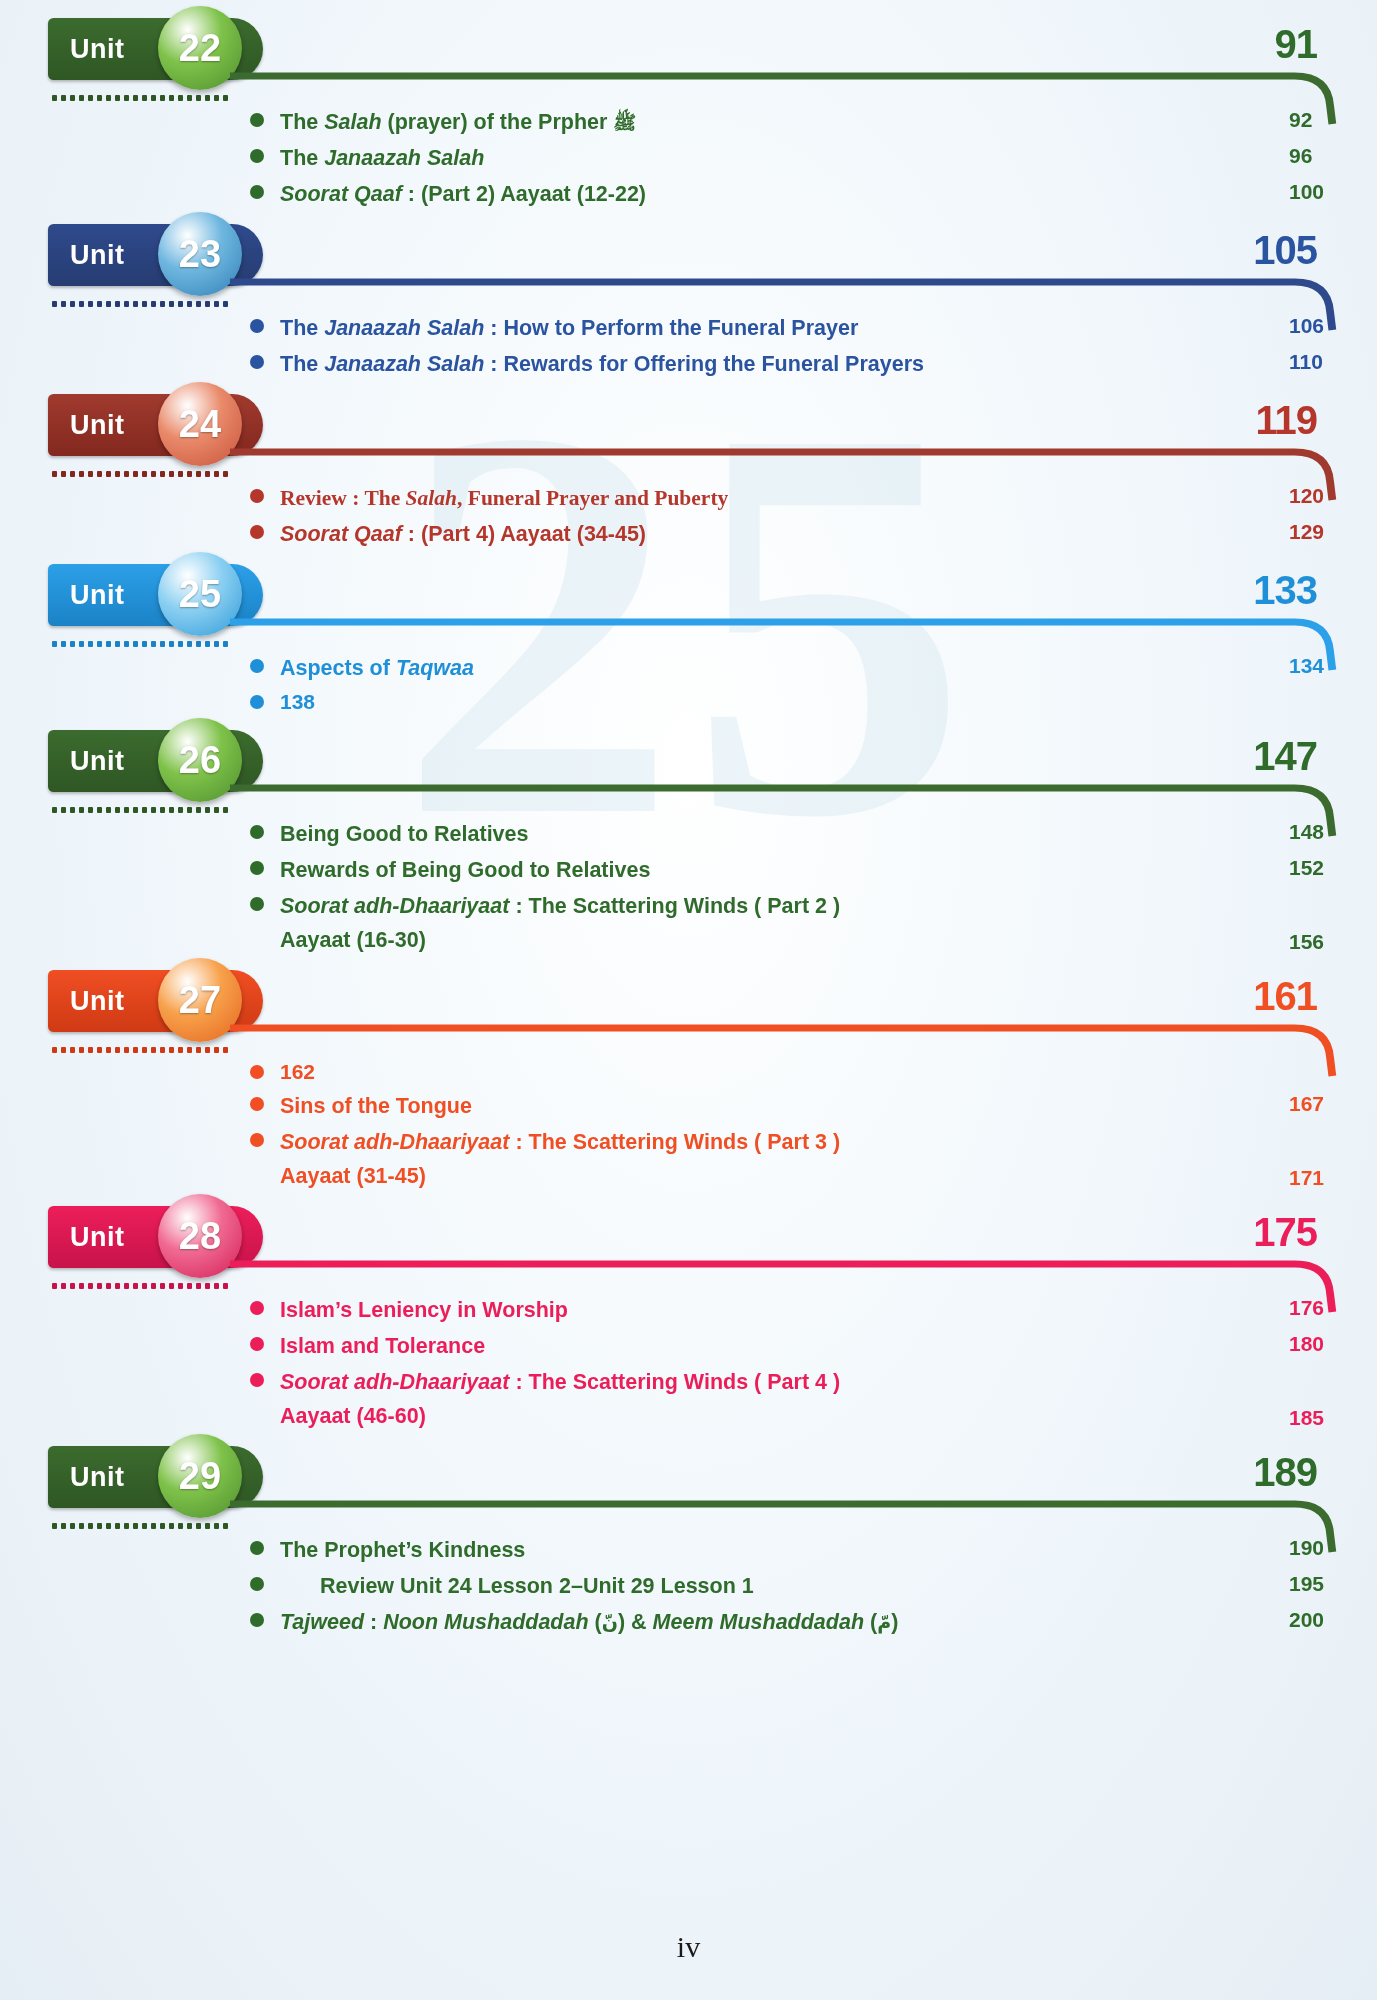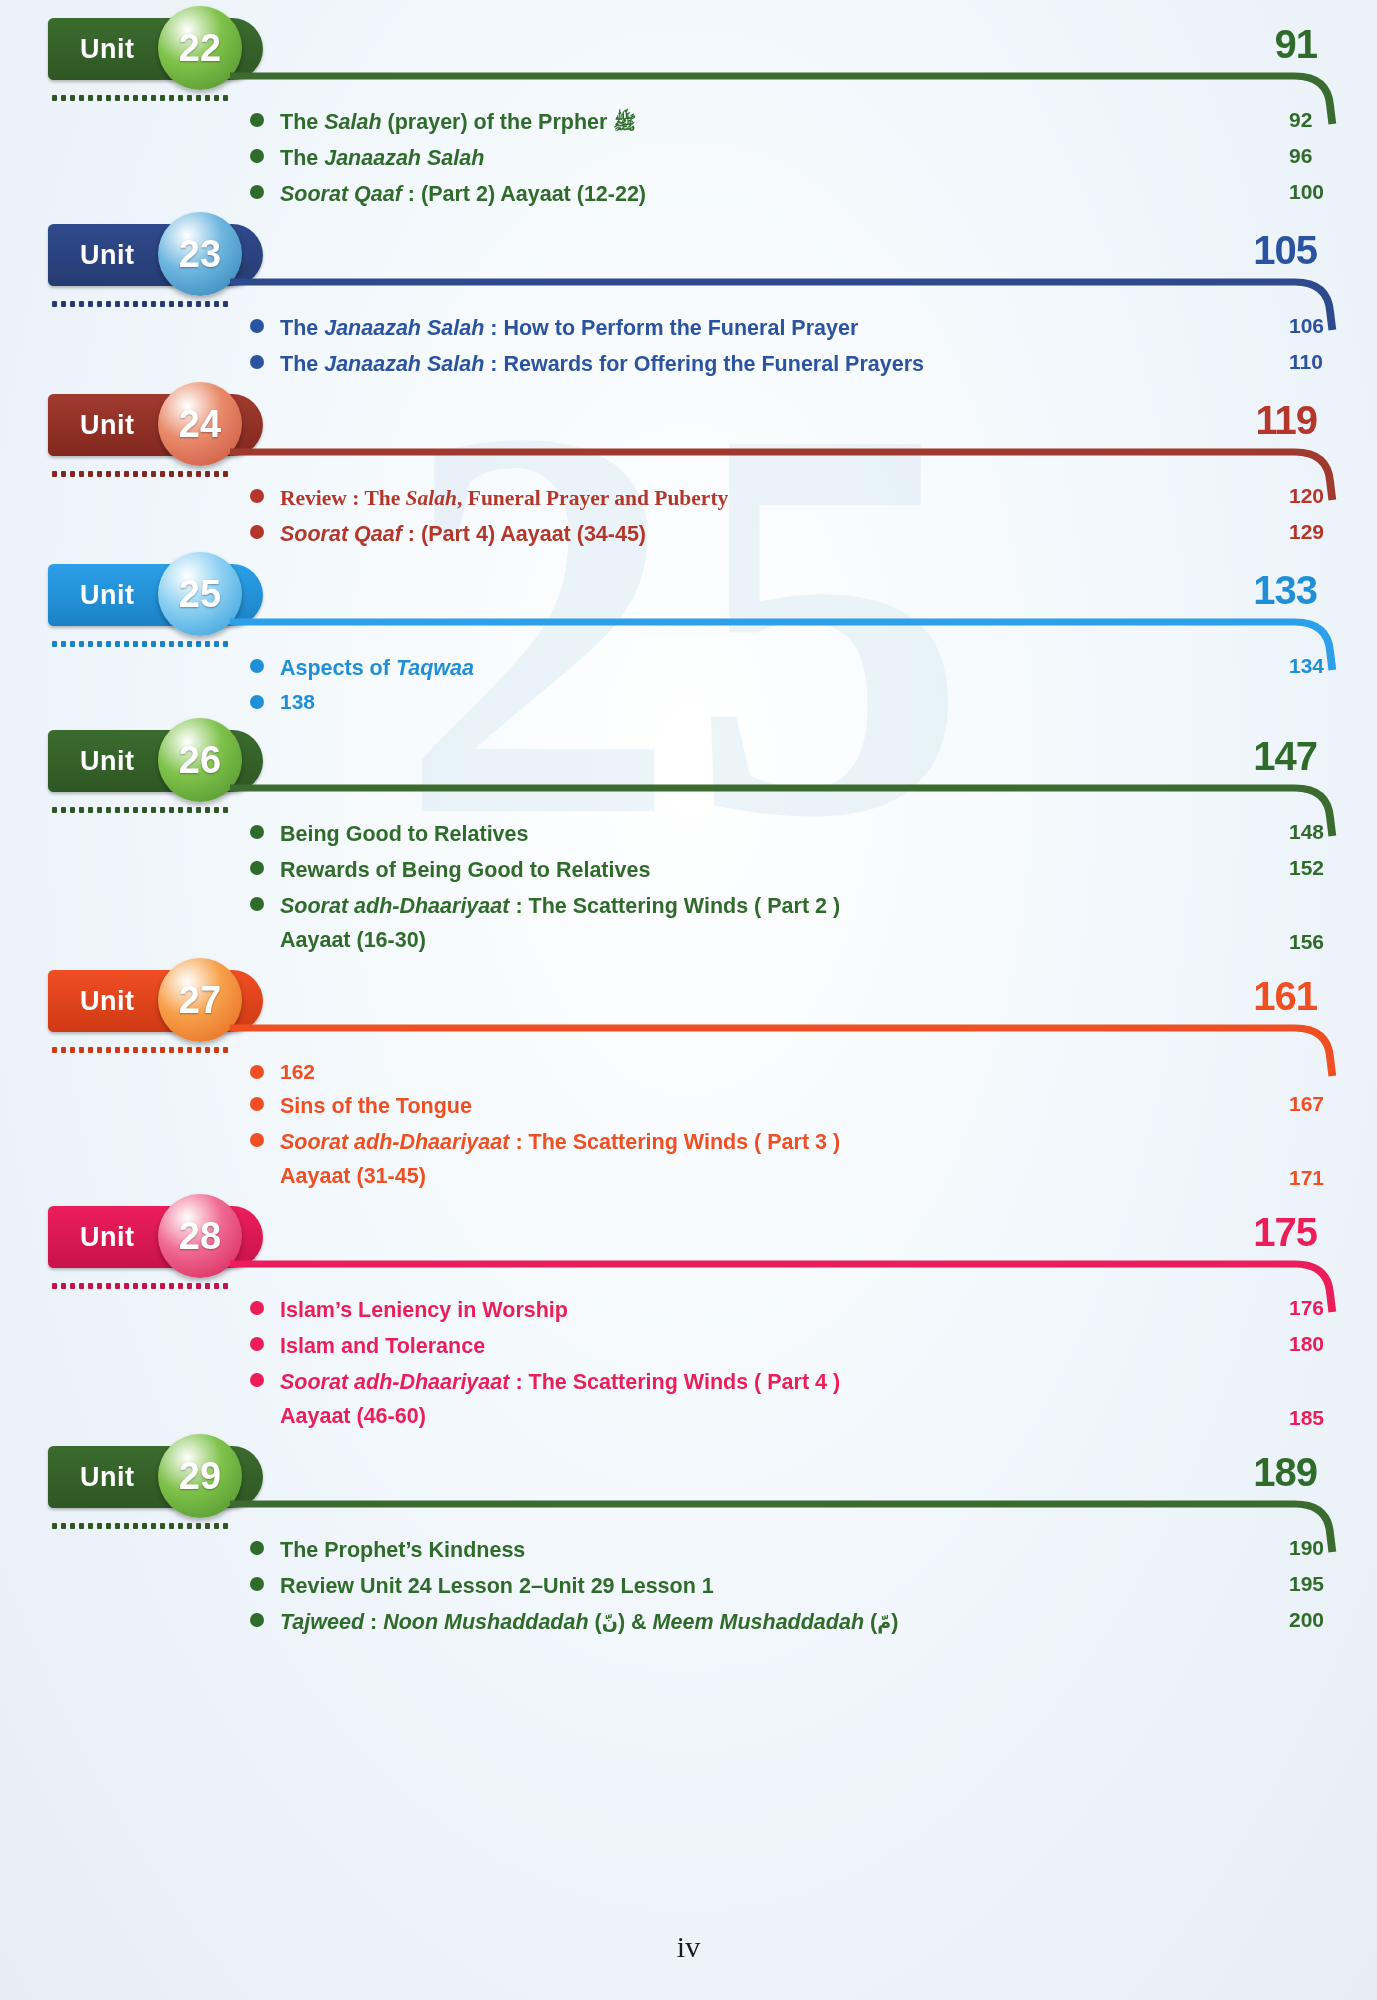--- a/index.html
+++ b/index.html
@@ -50,21 +50,21 @@
   
   .tab {
     position: absolute;
     left: 48px;
     top: 8px;
     width: 215px;
     height: 62px;
     border-radius: 6px 34px 34px 6px;
     display: flex;
     align-items: center;
-    padding-left: 32px;
+    padding-left: 22px;
     box-sizing: border-box;
     color: #ffffff;
     font-size: 27px;
     font-weight: bold;
     letter-spacing: 0.5px;
     box-shadow: 0 2px 3px rgba(0,0,0,0.25);
   }
   .tab .dots {
     position: absolute;
     left: 4px;
@@ -408,21 +408,21 @@
           <div class="unit-page" style="color: rgb(47, 107, 42);">189</div>
         </div>
         <div class="lessons">
           <div class="lesson">
             <span class="bullet" style="background: rgb(47, 107, 42);"></span>
             <span class="ltext" style="color: rgb(47, 107, 42);">The Prophet’s Kindness</span>
             <span class="lpage" style="color: rgb(47, 107, 42);">190</span>
           </div>
           <div class="lesson">
             <span class="bullet" style="background: rgb(47, 107, 42);"></span>
-            <span class="ltext" style="color: rgb(47, 107, 42);">Review Unit 24 Lesson 2–Unit 29 Lesson 1</span>
+            <span class="ltext" style="color: rgb(47, 107, 42); margin-left: 40px;">Review Unit 24 Lesson 2–Unit 29 Lesson 1</span>
             <span class="lpage" style="color: rgb(47, 107, 42);">195</span>
           </div>
           <div class="lesson">
             <span class="bullet" style="background: rgb(47, 107, 42);"></span>
             <span class="ltext" style="color: rgb(47, 107, 42);"><em>Tajweed</em> : <em>Noon Mushaddadah</em> (<span class="arabic">نّ</span>) &amp; <em>Meem Mushaddadah</em> (<span class="arabic">مّ</span>)</span>
             <span class="lpage" style="color: rgb(47, 107, 42);">200</span>
           </div>
         </div>
       </div>
     </div>

